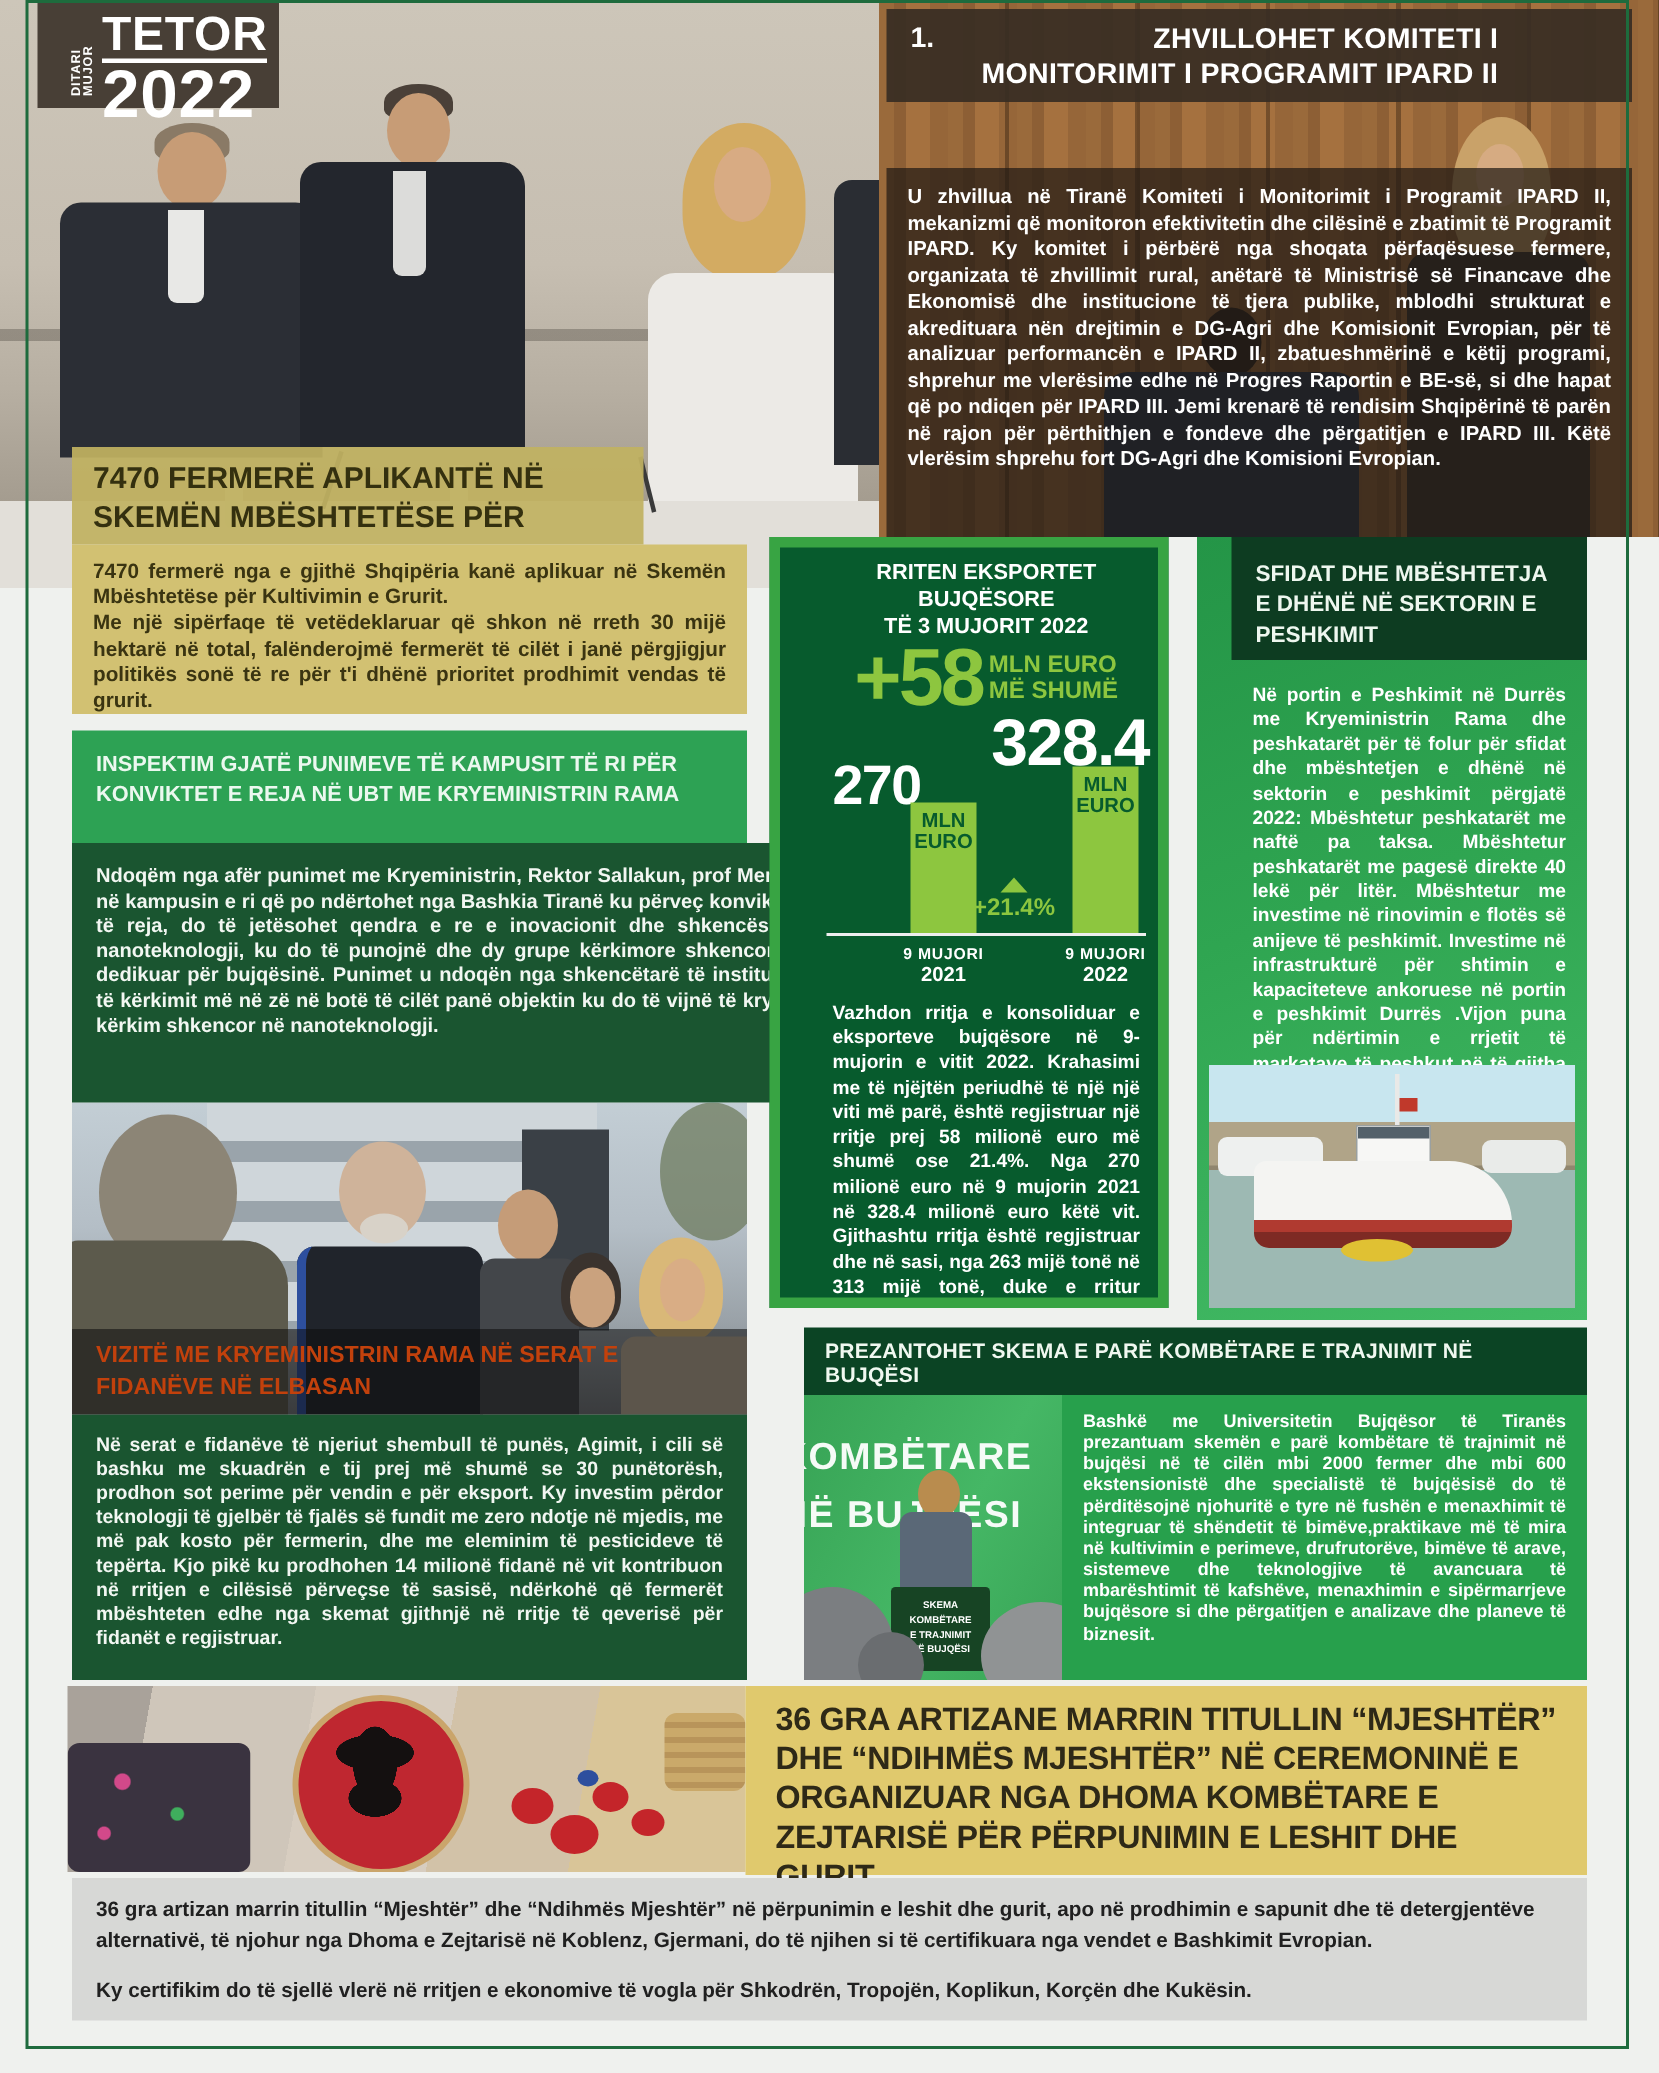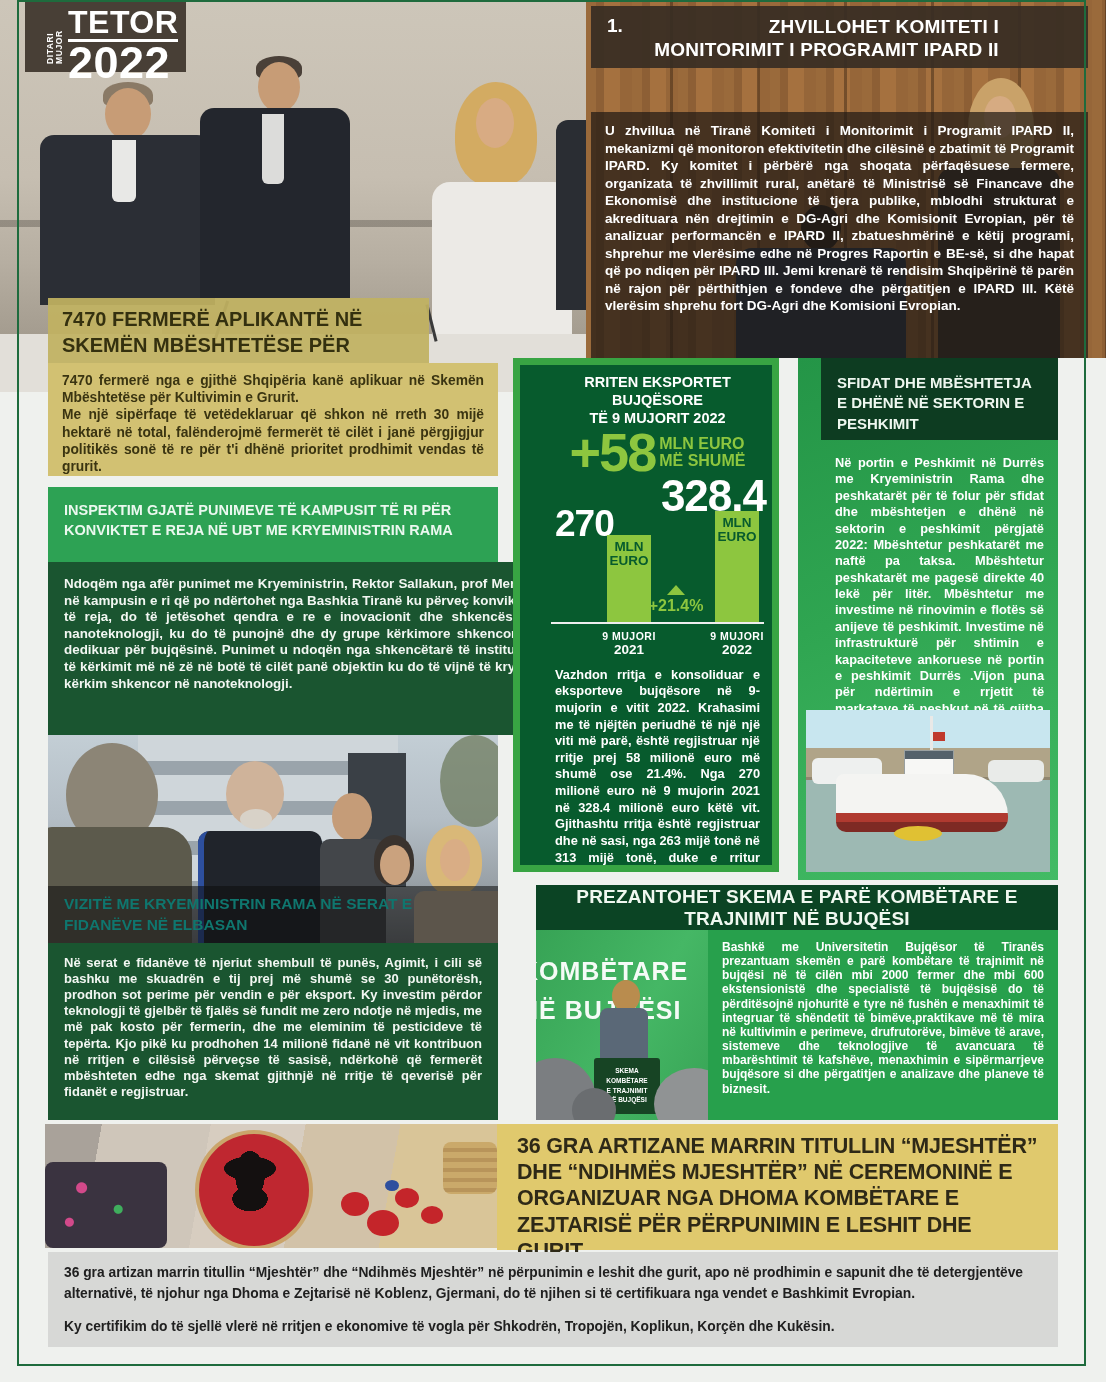--- a/index.html
+++ b/index.html
@@ -45,21 +45,21 @@
   .wheat-body{left:48px;top:363px;width:450px;height:113px;background:#d2c172;color:#3a3411;font-size:13.8px;
               font-weight:700;line-height:1.25;text-align:justify;padding:9px 14px;white-space:pre-line;z-index:6;}
 
   
   .campus-header{left:48px;top:487px;width:450px;height:75px;background:#2da254;color:#ebf8ef;
                  font-size:14.5px;font-weight:800;line-height:1.35;padding:14px 16px;z-index:4;}
   .campus-body{left:48px;top:562px;width:510px;height:173px;background:#1a5530;color:#f2f7f2;font-size:13.4px;
                font-weight:600;line-height:1.24;text-align:justify;padding:14px 16px;z-index:4;}
   .visit-photo{left:48px;top:735px;width:450px;height:208px;overflow:hidden;z-index:3;
     background:linear-gradient(180deg,#c3ced5 0%,#b4bec6 40%,#9aa2a8 70%,#72767a 100%);}
-  .visit-caption{left:48px;top:886px;width:450px;height:57px;background:rgba(12,12,12,.55);color:#0f766e;
+  .visit-caption{left:48px;top:886px;width:450px;height:57px;background:rgba(12,12,12,.55);color:#c2410c;
                  font-size:15.5px;font-weight:800;line-height:1.35;padding:8px 16px;z-index:7;}
   .visit-body{left:48px;top:943px;width:450px;height:177px;background:#1a5530;color:#f2f7f2;font-size:13px;
               font-weight:600;line-height:1.24;text-align:justify;padding:12px 16px;z-index:4;}
 
   
   .exports-box{left:513px;top:358px;width:266px;height:514px;background:#075b2d;border:7px solid #38a443;z-index:6;overflow:hidden;}
   .exp-title{margin:8px 4px 0;text-align:center;color:#fff;font-size:14.5px;font-weight:800;line-height:1.25;}
   .exp-highlight{display:flex;justify-content:center;align-items:center;margin-top:0;color:#8dc63f;}
   .exp-plus{font-size:54px;font-weight:800;letter-spacing:-2px;line-height:.95;}
   .exp-hl-units{margin-left:4px;font-size:16px;font-weight:800;line-height:1.05;text-align:left;}
@@ -84,22 +84,22 @@
   .fish-box{left:798px;top:358px;width:260px;height:522px;z-index:6;
             background:linear-gradient(160deg,#249547 0%,#2fa551 45%,#43bb65 100%);}
   .fish-header{background:#0d3c21;color:#eef7ef;font-size:15px;font-weight:800;line-height:1.35;
                padding:15px 16px;height:82px;box-sizing:border-box;}
   .fish-body{padding:15px 14px 0;color:#fff;font-size:12.8px;font-weight:700;line-height:1.28;text-align:justify;}
   .port-photo{position:absolute;left:8px;right:8px;bottom:8px;height:162px;overflow:hidden;
     background:linear-gradient(180deg,#c8e6ef 0 24%,#9db9b3 24% 100%);}
 
   
   .training{left:513px;top:885px;width:545px;height:235px;z-index:6;}
-  .training-header{height:45px;background:#0b4424;color:#f0f8f0;font-size:19px;font-weight:800;
-                   display:flex;align-items:center;padding:0 14px;letter-spacing:.2px;text-align:center;}
+  .training-header{height:45px;background:#0b4424;color:#f0f8f0;font-size:14px;font-weight:800;
+                   display:flex;align-items:center;padding:0 14px;letter-spacing:.2px;}
   .training-row{display:flex;height:190px;}
   .podium-photo{width:172px;position:relative;overflow:hidden;background:linear-gradient(120deg,#37a355 0%,#45b765 55%,#37a355 100%);flex:none;}
   .stage-text{position:absolute;left:-16px;top:22px;color:rgba(255,255,255,.95);font-weight:800;font-size:25px;
               letter-spacing:1px;line-height:1.55;white-space:nowrap;}
   .training-body{flex:1;background:#27a04c;color:#fff;font-size:12px;font-weight:700;line-height:1.18;
                  text-align:justify;padding:10px 14px;box-sizing:border-box;}
 
   
   .artisan-photo{left:45px;top:1124px;width:452px;height:124px;overflow:hidden;z-index:6;
     background:linear-gradient(100deg,#a9a29a 0 12%,#cfc6ba 12% 35%,#d7cdc0 35% 55%,#d2c2a8 55% 75%,#d9c598 75% 100%);}
@@ -185,21 +185,21 @@
     <div class="shape" style="left:378px;top:90px;width:56px;height:70px;background:#d9b878;border-radius:50% 50% 42% 42%;"></div>
     <div class="shape" style="left:392px;top:104px;width:30px;height:42px;background:#d9ad85;border-radius:50%;"></div>
     <div class="shape" style="left:366px;top:156px;width:96px;height:52px;background:#bcae98;border-radius:10px 10px 0 0;"></div>
   </div>
   <div class="abs visit-caption">VIZITË ME KRYEMINISTRIN RAMA NË SERAT E FIDANËVE NË ELBASAN</div>
   <div class="abs visit-body">Në serat e fidanëve të njeriut shembull të punës, Agimit, i cili së bashku me skuadrën e tij prej më shumë se 30 punëtorësh, prodhon sot perime për vendin e për eksport. Ky investim përdor teknologji të gjelbër të fjalës së fundit me zero ndotje në mjedis, me më pak kosto për fermerin, dhe me eleminim të pesticideve të tepërta. Kjo pikë ku prodhohen 14 milionë fidanë në vit kontribuon në rritjen e cilësisë përveçse të sasisë, ndërkohë që fermerët mbështeten edhe nga skemat gjithnjë në rritje të qeverisë për fidanët e regjistruar.</div>
 
   <div class="abs exports-box">
     <div class="exp-title">
       <div>RRITEN EKSPORTET BUJQËSORE</div>
-      <div>TË 9 MUJORIT 2022</div>
+      <div>TË 3 MUJORIT 2022</div>
     </div>
     <div class="exp-highlight">
       <span class="exp-plus">+58</span>
       <span class="exp-hl-units">
         <div>MLN EURO</div>
         <div>MË SHUMË</div>
       </span>
     </div>
     <div class="exp-chart">
       <div class="exp-val2">328.4</div>

